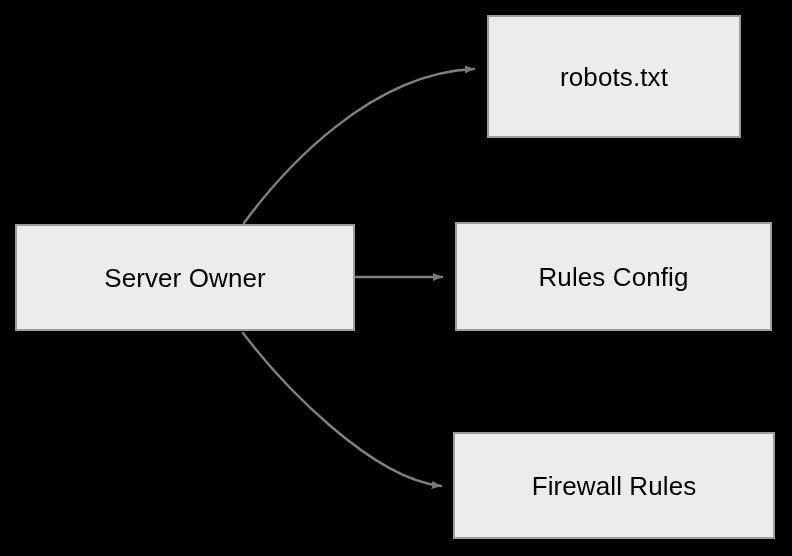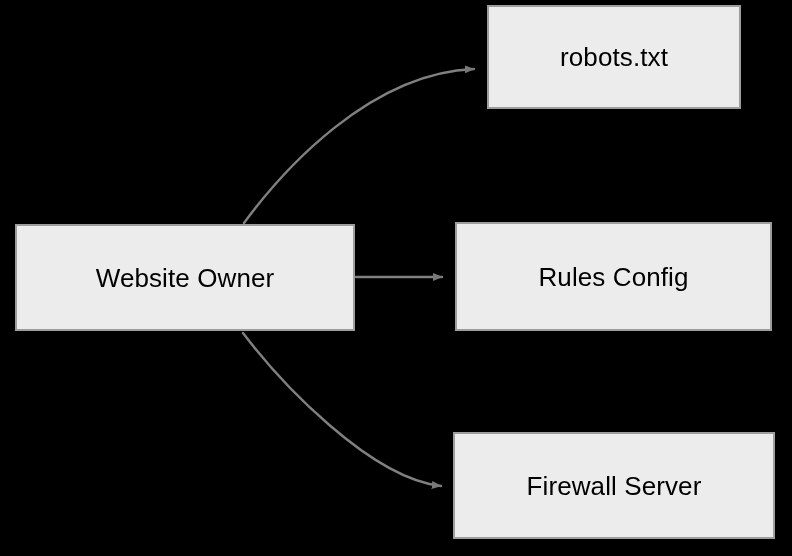--- a/index.html
+++ b/index.html
@@ -58,28 +58,28 @@
     </defs>
 
     <path d="M 244 223 C 283 170 370 73 474 69" fill="none" stroke="#808080" stroke-width="2.4" stroke-linecap="round" marker-end="url(#arrow)"></path>
 
     <path d="M 356 277 L 442 277" fill="none" stroke="#808080" stroke-width="2.4" stroke-linecap="round" marker-end="url(#arrow)"></path>
 
     <path d="M 243 333 C 281 383 370 478 441 486" fill="none" stroke="#808080" stroke-width="2.4" stroke-linecap="round" marker-end="url(#arrow)"></path>
   </svg>
 
   <div class="node" style="left:15px; top:224px; width:340px; height:107px;">
-    <span class="node-label">Website Owner</span>
+    <span class="node-label">Server Owner</span>
   </div>
 
-  <div class="node" style="left:487px; top:5px; width:254px; height:104px;">
+  <div class="node" style="left:487px; top:15px; width:254px; height:123px;">
     <span class="node-label">robots.txt</span>
   </div>
 
   <div class="node" style="left:455px; top:222px; width:317px; height:109px;">
     <span class="node-label">Rules Config</span>
   </div>
 
   <div class="node" style="left:453px; top:432px; width:322px; height:107px;">
-    <span class="node-label">Firewall Server</span>
+    <span class="node-label">Firewall Rules</span>
   </div>
 
 </div>
 
 </body></html>

